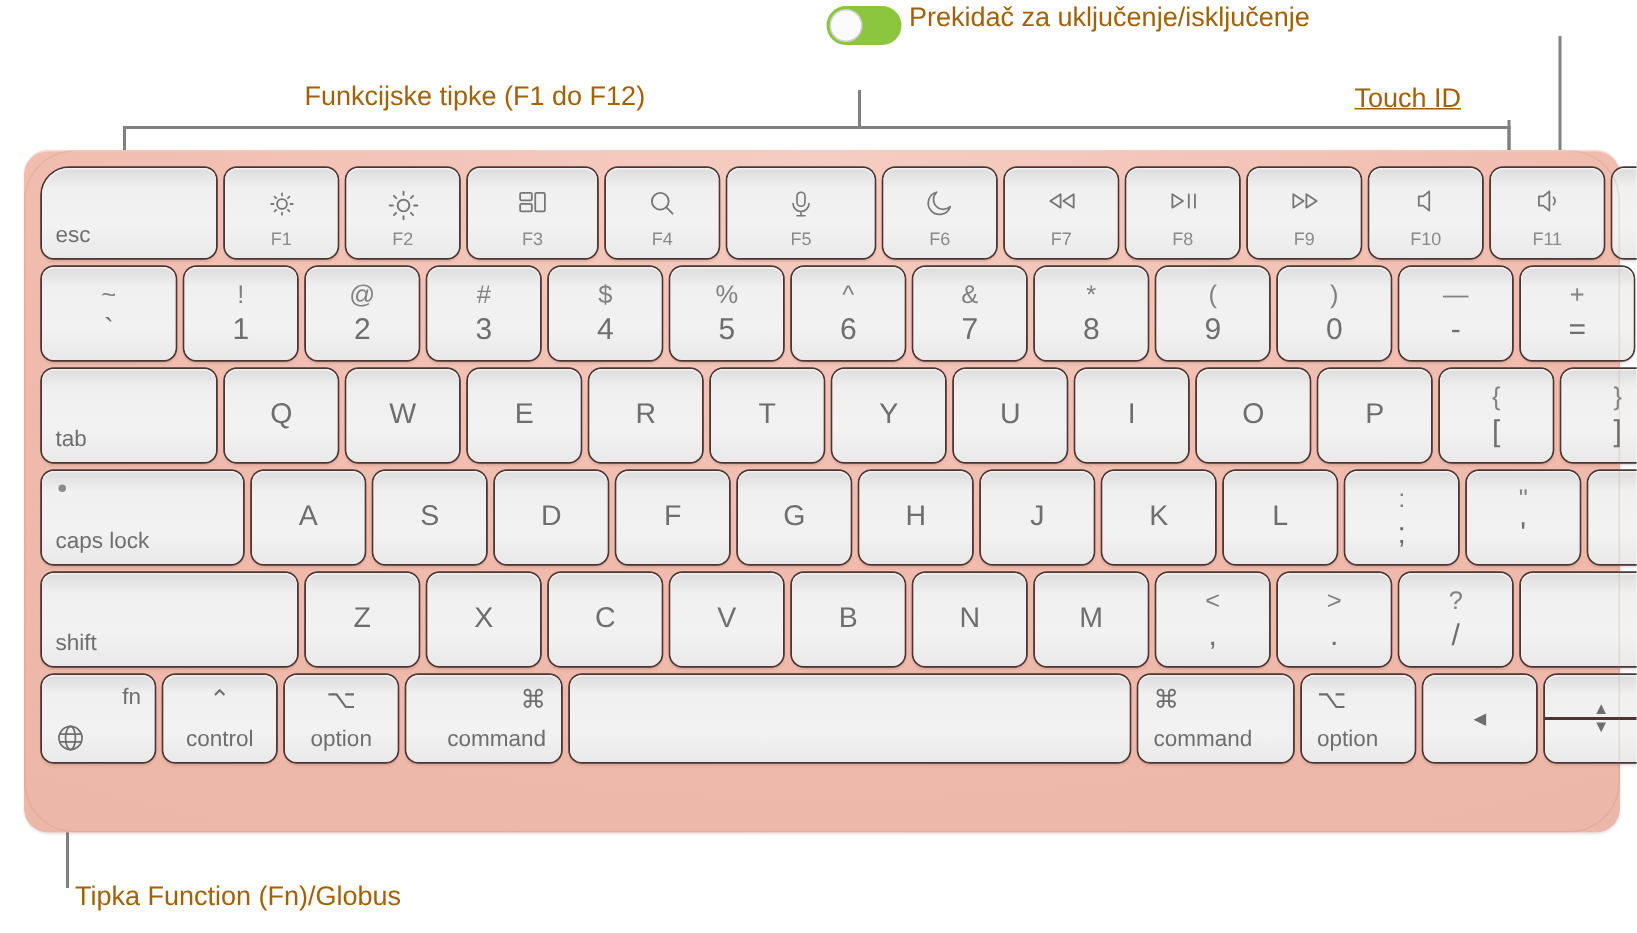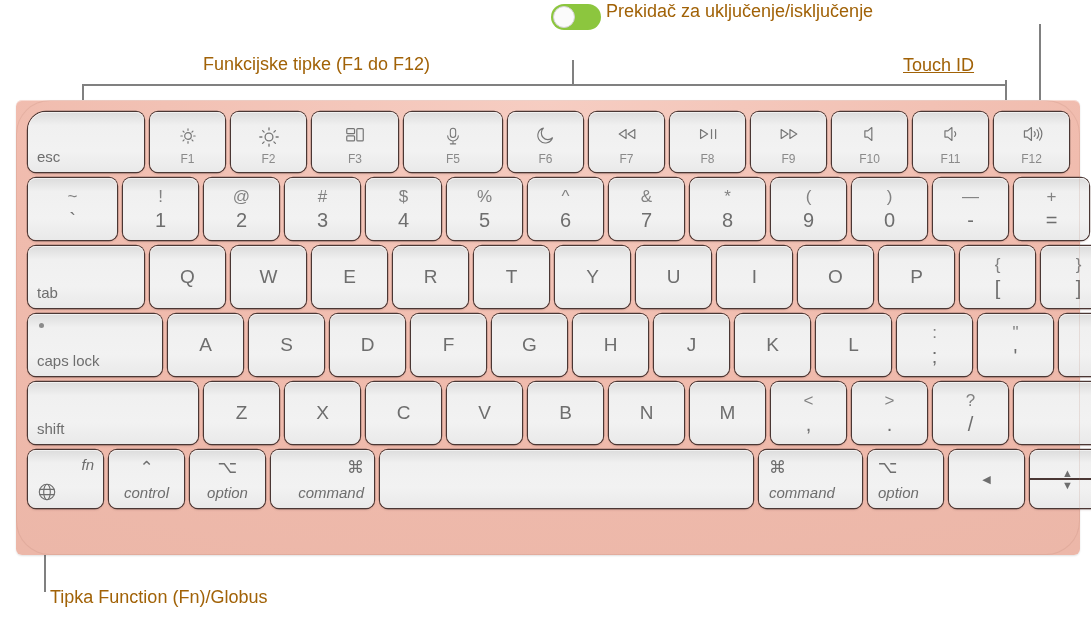--- a/index.html
+++ b/index.html
@@ -26,30 +26,30 @@
   #ln-power-v{left:1039px;top:24px;width:2px;height:86px;}
   #ln-touch-v{left:1005px;top:80px;width:2px;height:30px;}
   #ln-fk-h{left:82px;top:84px;width:925px;height:2px;}
   #ln-fk-l{left:82px;top:84px;width:2px;height:26px;}
   #ln-fk-r{left:1005px;top:84px;width:2px;height:26px;}
   #ln-fk-tick{left:572px;top:60px;width:2px;height:26px;}
   #ln-fn-v{left:44px;top:540px;width:2px;height:52px;}
 
   
   #keyboard{position:absolute;left:16px;top:100px;width:1064px;height:455px;
-      border-radius:6px;
+      border-radius:16px;
       background:
         radial-gradient(120% 140% at 50% 0%, #f6cdc2 0%, #f0bbad 45%, #eab5a6 100%);
       box-shadow:inset 0 1px 0 rgba(255,255,255,.45), 0 1px 2px rgba(0,0,0,.12);}
   #keyboard::after{content:"";position:absolute;inset:0;border-radius:34px;pointer-events:none;
       box-shadow:inset 0 0 0 1px rgba(180,120,105,.18);}
 
   .kb-rows{position:absolute;left:12px;top:12px;right:12px;}
   .row{position:relative;display:flex;gap:6px;margin-bottom:6px;}
-  .row:last-child{margin-bottom:0;font-style:italic;}
+  .row:last-child{margin-bottom:0;}
 
   
   .key{position:relative;height:62px;border-radius:8px;flex:0 0 auto;
        background:linear-gradient(180deg,#dcdcdc 0%,#f0f0f0 22%,#f2f2f2 65%,#e9e9e9 100%);
        box-shadow:0 1px 0 rgba(255,255,255,.6) inset,
                   0 0 0 1.2px #4a3734,
                   0 2px 2px rgba(90,50,40,.22);
        box-sizing:border-box;color:#6c6c6c;}
   .row.r1 .key{height:60px;}
   .row.r6 .key{height:58px;}
@@ -134,20 +134,29 @@
       <span class="ficon">
         <svg width="22" height="20" viewBox="0 0 24 20" fill="none" stroke="currentColor" stroke-width="1.3">
           <rect x="3" y="3" width="8.5" height="5.5" rx="1"></rect>
           <rect x="3" y="11" width="8.5" height="5.5" rx="1"></rect>
           <rect x="14" y="3" width="7" height="13.5" rx="1"></rect>
         </svg>
       </span>
       <span class="fnum">F3</span>
     </div>
 
+    <div class="key" style="width:75px">
+      <span class="ficon">
+        <svg width="21" height="21" viewBox="0 0 24 24" fill="none" stroke="currentColor" stroke-width="1.4" stroke-linecap="round">
+          <circle cx="10.5" cy="10.5" r="6.4"></circle>
+          <path d="M15.3 15.3l4.6 4.6"></path>
+        </svg>
+      </span>
+      <span class="fnum">F4</span>
+    </div>
 
     <div class="key" style="width:98px">
       <span class="ficon">
         <svg width="20" height="22" viewBox="0 0 24 24" fill="none" stroke="currentColor" stroke-width="1.3" stroke-linecap="round">
           <rect x="8.8" y="2.6" width="6.4" height="11.2" rx="3.2"></rect>
           <path d="M5.6 11.6a6.4 6.4 0 0 0 12.8 0M12 18v3.2M8.8 21.4h6.4"></path>
         </svg>
       </span>
       <span class="fnum">F5</span>
     </div>

